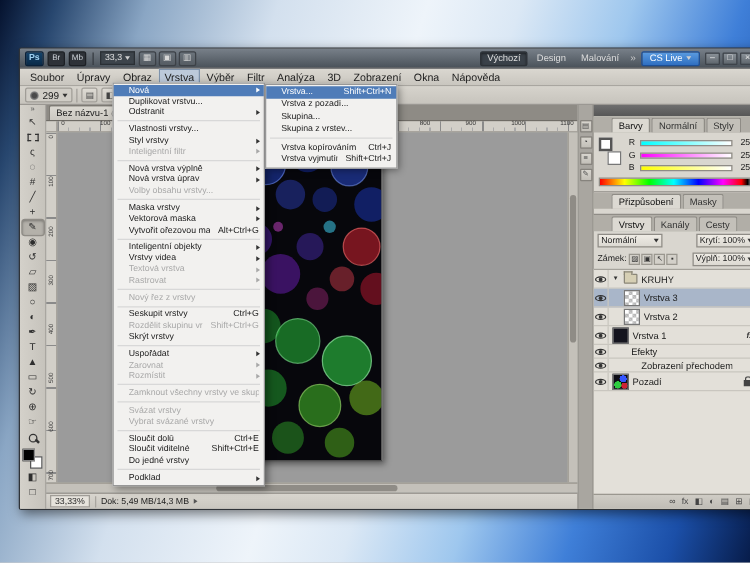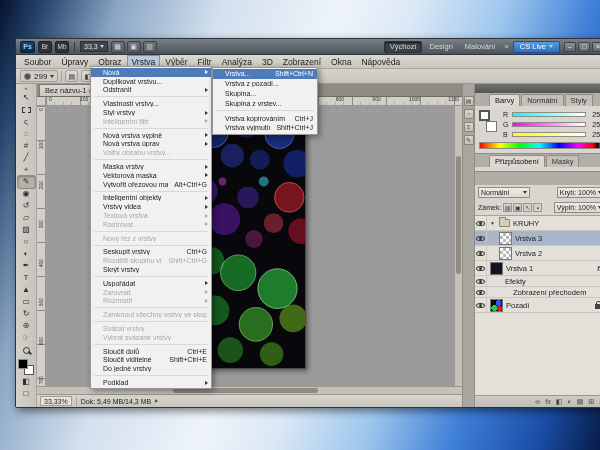--- a/index.html
+++ b/index.html
@@ -541,20 +541,26 @@
               <span class="ptab active"><span>Přizpůsobení</span></span>
                   <span class="ptab"><span>Masky</span></span>
                 </span>
               <span class="pmenu">≡</span>
             </div>
             <div class="adjust-body"></div>
           </div>
 
           <div class="panel layers">
             <div class="ptabs">
+              <span style="display:flex;align-items:flex-end">
+
+              <span class="ptab active"><span>Vrstvy</span></span>
+                  <span class="ptab"><span>Kanály</span></span>
+                  <span class="ptab"><span>Cesty</span></span>
+                </span>
               <span class="pmenu">≡</span>
             </div>
             <div class="lctrl">
               <span class="blend-box">
                 <span>Normální</span>
                 <span class="caret dark"></span>
               </span>
               <span class="val-box">
                 <span>Krytí:</span>
                 <span>100%</span>

